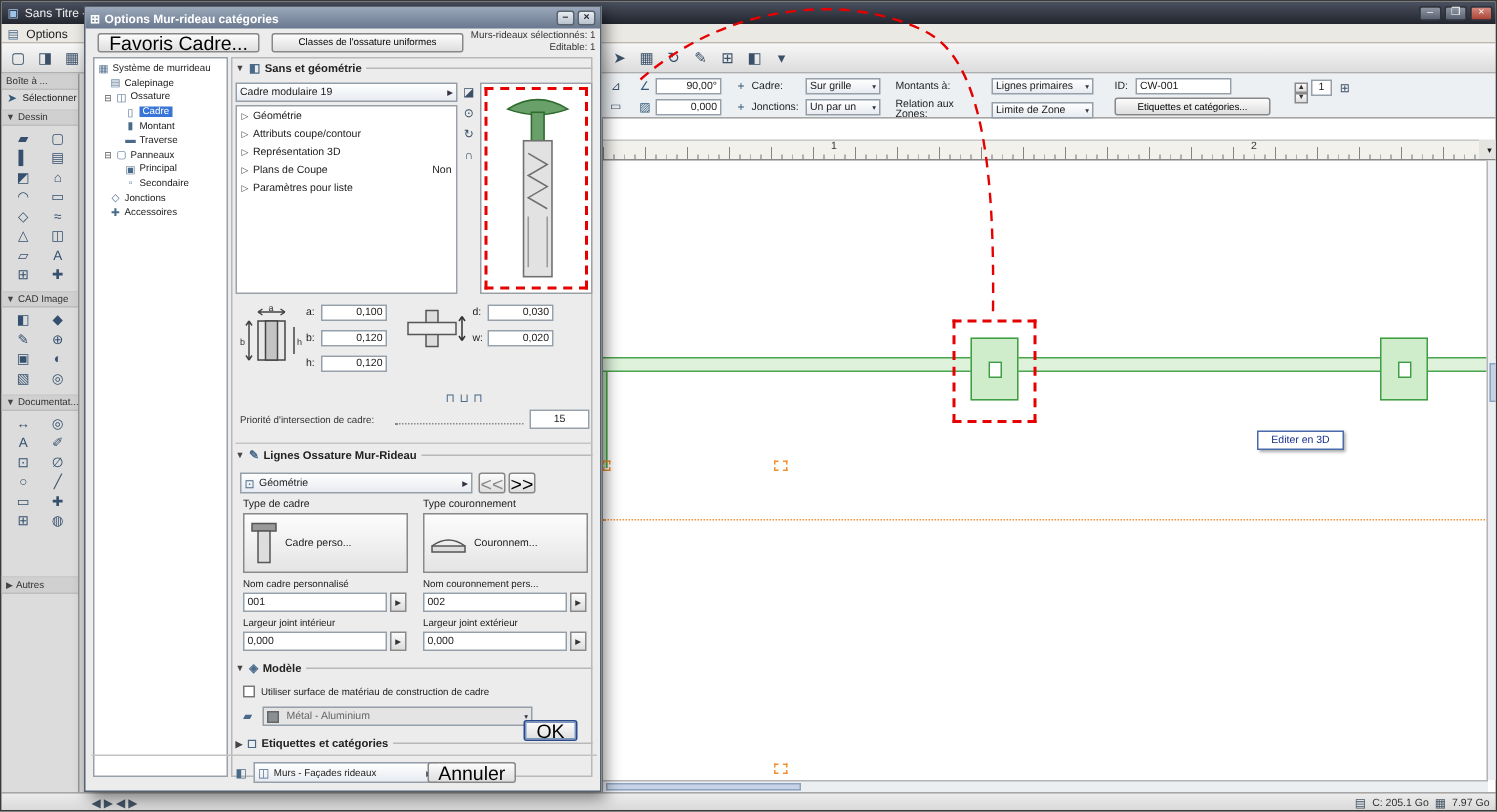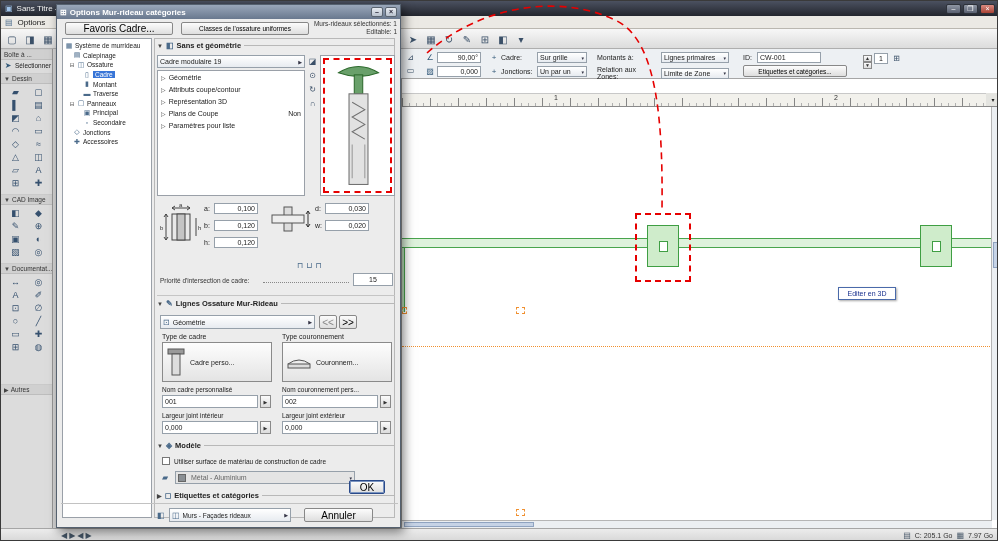--- a/index.html
+++ b/index.html
@@ -14,21 +14,21 @@
 .menubar{left:0;top:15px;width:998px;height:13px;background:#ebe9e4;border-bottom:1px solid #bab7b0;display:flex;align-items:center;gap:5px;padding:0 4px}
 .tbar{left:0;top:28px;width:998px;height:20px;background:linear-gradient(#f7f7f7,#dcdcdc);border-bottom:1px solid #aeaeae}
 .irow{display:flex;align-items:center;gap:2px}
 .ico{display:inline-flex;align-items:center;justify-content:center;width:16px;height:16px;border:1px solid transparent;border-radius:2px;font-size:10px;color:#3b5068;cursor:pointer}
 .cico{font-size:8px;color:#345a7a;width:10px;display:inline-block;text-align:center}
 .ctx{left:400px;top:48px;width:598px;height:30px;background:#edf0f3;border-bottom:1px solid #a6a6a6;font-size:7px;z-index:2}
 .clbl{color:#222;display:inline-block}
 .fld{background:#fff;border:1px solid #96a0aa;display:inline-flex;align-items:center;padding:0 2px;font-size:7px;height:11px}
 .dd{background:linear-gradient(#ffffff,#e7ebf0);border:1px solid #96a0aa;display:inline-flex;align-items:center;justify-content:space-between;padding:0 2px;font-size:7px;height:11px;cursor:pointer}
 .car{font-size:5px;color:#334;margin-left:3px}
-.btn{background:linear-gradient(#fcfcfc,#dedede);border:1px solid #888;border-radius:2px;display:inline-flex;align-items:center;justify-content:center;font-size:10px;cursor:pointer}
+.btn{background:linear-gradient(#fcfcfc,#dedede);border:1px solid #888;border-radius:2px;display:inline-flex;align-items:center;justify-content:center;font-size:13px;cursor:pointer}
 .palette{left:0;top:48px;width:52px;height:479px;background:#dcdcdc;border-right:1px solid #989898;z-index:2}
 .pal-h{position:absolute;left:0;width:51px;font-size:6.5px;color:#333;padding:1px 3px;border-top:1px solid #cacaca;border-bottom:1px solid #bdbdbd;background:#d0d0d0;display:flex;align-items:center;gap:2px}
 .pal-grid{position:absolute;display:grid;grid-template-columns:1fr 1fr;justify-items:center}
 .pal-grid .ico{width:20px;height:13px;font-size:9px;color:#35506e}
 .drawing{left:400px;top:78px;width:598px;height:449px;background:#fff;border-left:1px solid #9a9a9a}
 .ruler{position:absolute;left:0;top:14px;width:584px;height:14px;background:#f2f1ec;border-top:1px solid #c8c8c8;border-bottom:1px solid #8a8a8a;background-image:repeating-linear-gradient(90deg,#858585 0 1px,transparent 1px 28px),repeating-linear-gradient(90deg,#b0b0b0 0 1px,transparent 1px 7px);background-size:100% 8px,100% 3px;background-position:bottom left,bottom left;background-repeat:no-repeat,no-repeat}
 .rnum{position:absolute;top:15px;font-size:7px;color:#333}
 .cwband{position:absolute;left:0;top:159px;width:598px;height:10px;background:#def2dc;border-top:1px solid #49a44d;border-bottom:1px solid #49a44d}
 .cwframe{position:absolute;width:32px;height:42px;top:146px;background:#cfeccb;border:1px solid #3f9e43;cursor:pointer}
 .cwframe .notch{position:absolute;left:11px;top:15px;width:9px;height:11px;background:#fff;border:1px solid #3f9e43}
@@ -518,21 +518,21 @@
     <span class="abs" style="left:4px;top:498px;width:337px;border-top:1px solid #c2c2c2"></span>
 
     <span class="abs sicn" style="left:100px;top:506px">◧</span>
     <div class="dd abs" style="left:112px;top:503px;width:122px;height:14px;font-size:6.5px">
       <span class="irow" style="gap:3px">
           <span class="sicn">◫</span>
           <span>Murs - Façades rideaux</span>
         </span>
       <span class="car">▶</span>
     </div>
-    <button class="btn abs" style="left:247px;top:503px;width:69px;height:14px">Annuler</button>
+    <button class="btn abs" style="left:228px;top:503px;width:59px;height:14px">Annuler</button>
     <button class="btn abs" style="left:292px;top:475px;width:36px;height:14px;border:1px solid #2a4a8a;box-shadow:0 0 0 1px #7a94c0 inset">OK</button>
   </div>
 
   <svg class="overlay">
     <path d="M 426 52 C 480 4, 560 -8, 616 20 C 656 40, 662 120, 661 208" fill="none" stroke="#e60000" stroke-width="1.6" stroke-dasharray="7 5"></path>
   </svg>
 
 </div>
 
 </body></html>

